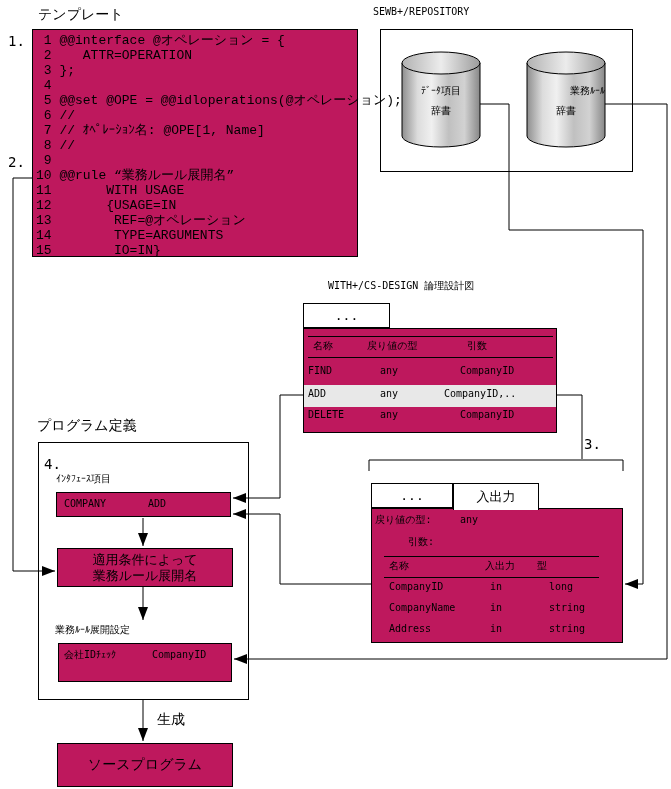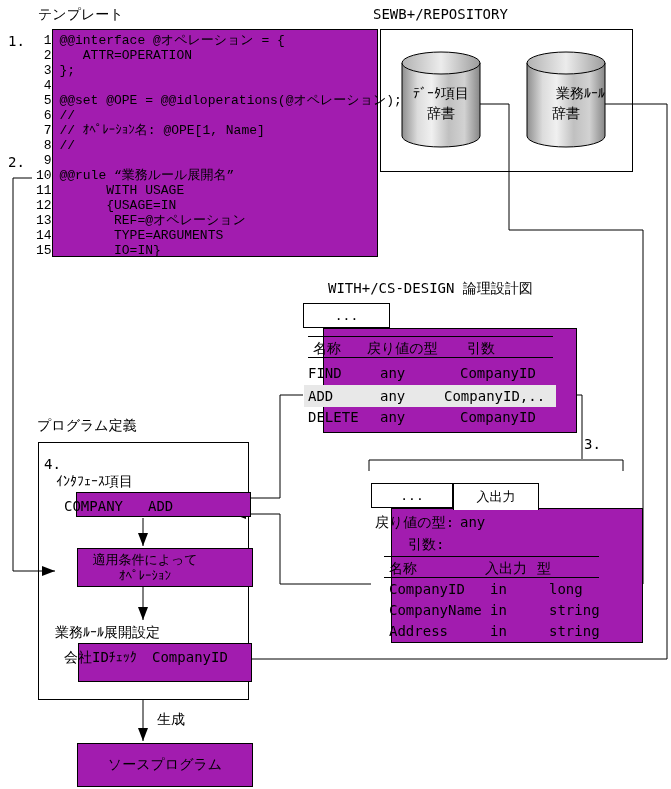--- a/index.html
+++ b/index.html
@@ -1,23 +1,23 @@
 <!DOCTYPE html>
 <html><head>
 <meta charset="utf-8">
 <style>
   html,body{margin:0;padding:0;background:#fff;}
   #canvas{position:relative;width:671px;height:789px;background:#fff;
           font-family:"DejaVu Sans Mono","Liberation Mono",monospace;color:#000;overflow:hidden;}
   #wires{position:absolute;left:0;top:0;width:671px;height:789px;z-index:0;}
   .t{position:absolute;white-space:pre;line-height:1;z-index:2;}
-  .f13{font-size:14px;}
+  .f13{font-size:10px;}
   .f14{font-size:14px;}
   .box{position:absolute;border:1px solid #000;box-sizing:border-box;z-index:1;}
-  .wbox{background:#a21caf;margin-left:20px;}
+  .wbox{background:#be185d;}
   .tab{position:absolute;border:1px solid #000;box-sizing:border-box;
        display:flex;align-items:center;justify-content:center;font-size:13px;}
   .tab-active{border-bottom:none;background:#fff;z-index:3;}
   .tab-plain{background:#fff;z-index:2;}
   .hline{position:absolute;height:1px;background:#000;z-index:2;}
   .hl{position:absolute;z-index:1;}
   .center2{position:absolute;text-align:center;line-height:16px;font-size:13px;z-index:2;}
   .vcenter{display:flex;align-items:center;justify-content:center;}
   pre.code{position:absolute;margin:0;font-size:13px;line-height:15px;z-index:2;
            font-family:Liberation Mono, monospace;}
@@ -125,21 +125,21 @@
   <div class="t f13" style="left:549px;top:624px">string</div>
 
   <div class="t f14" style="left:37px;top:418px">プログラム定義</div>
   <div class="box" style="left:38px;top:442px;width:211px;height:258px"></div>
   <div class="t f13" style="left:56px;top:474px">ｲﾝﾀﾌｪｰｽ項目</div>
   <div class="box wbox" style="left:56px;top:492px;width:175px;height:25px"></div>
   <div class="t f13" style="left:64px;top:499px">COMPANY</div>
   <div class="t f13" style="left:148px;top:499px">ADD</div>
   <div class="box wbox" style="left:57px;top:548px;width:176px;height:39px"></div>
   <div class="center2" style="left:57px;top:552px;width:176px">適用条件によって</div>
-  <div class="center2" style="left:57px;top:568px;width:176px">ｵﾍﾟﾚｰｼｮﾝ</div>
+  <div class="center2" style="left:57px;top:568px;width:176px">業務ルール展開名</div>
   <div class="t f13" style="left:55px;top:625px">業務ﾙｰﾙ展開設定</div>
   <div class="box wbox" style="left:58px;top:643px;width:174px;height:39px"></div>
   <div class="t f13" style="left:64px;top:650px">会社IDﾁｪｯｸ</div>
   <div class="t f13" style="left:152px;top:650px">CompanyID</div>
 
   <div class="t f14" style="left:157px;top:712px">生成</div>
   <div class="box wbox vcenter f14" style="left:57px;top:743px;width:176px;height:44px">
     <span>ソースプログラム</span>
   </div>
 

